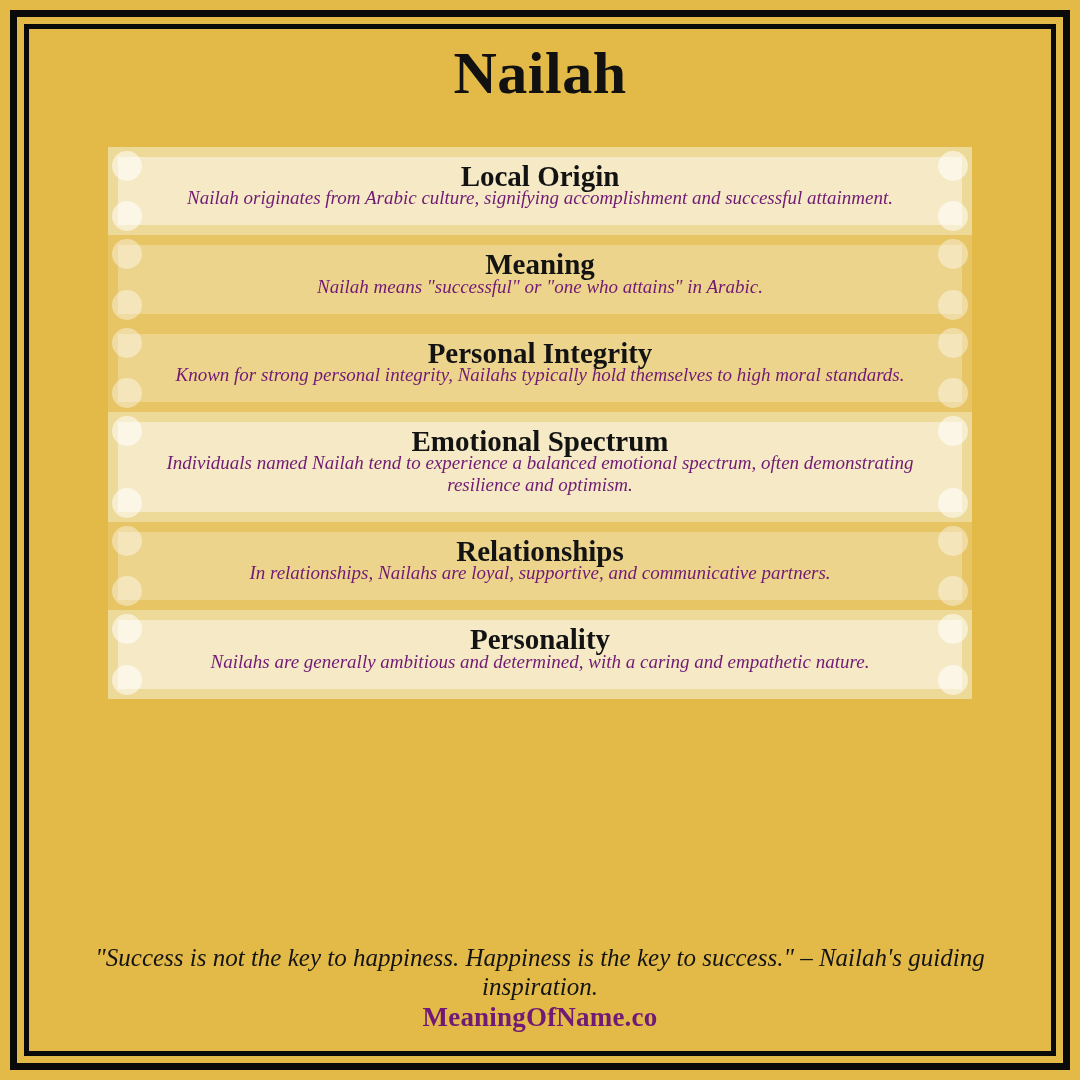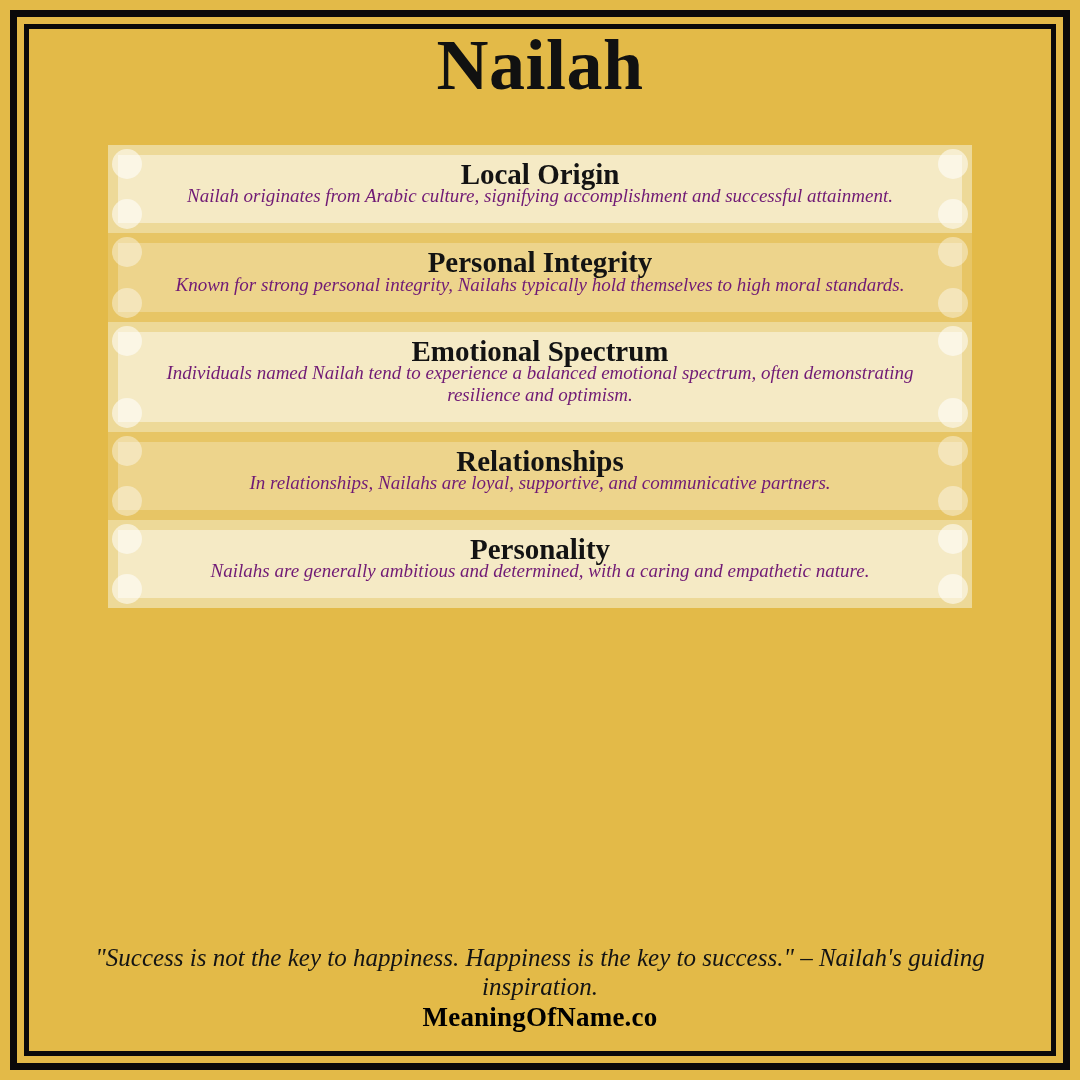--- a/index.html
+++ b/index.html
@@ -50,25 +50,25 @@
     top: 29px;
     right: 29px;
     bottom: 29px;
     box-sizing: border-box;
     display: flex;
     flex-direction: column;
     align-items: center;
   }
 
   .title {
-    font-size: 72px;
+    font-size: 60px;
     font-weight: bold;
     color: #111111;
     line-height: 1.0;
-    margin-top: 0;
+    margin-top: 14px;
     letter-spacing: 0.5px;
     text-align: center;
     font-family: "Liberation Serif", "DejaVu Serif", serif;
   }
 
   .cards {
     width: 864px;
     margin-top: 44px;
     display: flex;
     flex-direction: column;
@@ -159,21 +159,21 @@
     font-size: 25px;
     font-style: italic;
     line-height: 1.14;
     color: #141414;
     padding: 0 8px;
   }
 
   .brand {
     font-size: 27px;
     font-weight: bold;
-    color: #000000;
+    color: #701a75;
     margin-top: 1px;
     letter-spacing: 0.2px;
   }
 </style>
 </head>
 <body>
 
 <div class="poster">
 
   <div class="frame-outer"></div>
@@ -189,20 +189,30 @@
         <span class="band"></span>
         <span class="inner-panel"></span>
         <span class="blob tl"></span>
         <span class="blob tr"></span>
         <span class="blob bl"></span>
         <span class="blob br"></span>
         <h2 class="card-heading">Local Origin</h2>
         <p class="card-body">Nailah originates from Arabic culture, signifying accomplishment and successful attainment.</p>
       </div>
 
+      <div class="card dark" style="background:#e3ba48;">
+        <span class="band"></span>
+        <span class="inner-panel"></span>
+        <span class="blob tl"></span>
+        <span class="blob tr"></span>
+        <span class="blob bl"></span>
+        <span class="blob br"></span>
+        <h2 class="card-heading">Meaning</h2>
+        <p class="card-body">Nailah means "successful" or "one who attains" in Arabic.</p>
+      </div>
 
       <div class="card dark" style="background:#e3ba48;">
         <span class="band"></span>
         <span class="inner-panel"></span>
         <span class="blob tl"></span>
         <span class="blob tr"></span>
         <span class="blob bl"></span>
         <span class="blob br"></span>
         <h2 class="card-heading">Personal Integrity</h2>
         <p class="card-body">Known for strong personal integrity, Nailahs typically hold themselves to high moral standards.</p>

